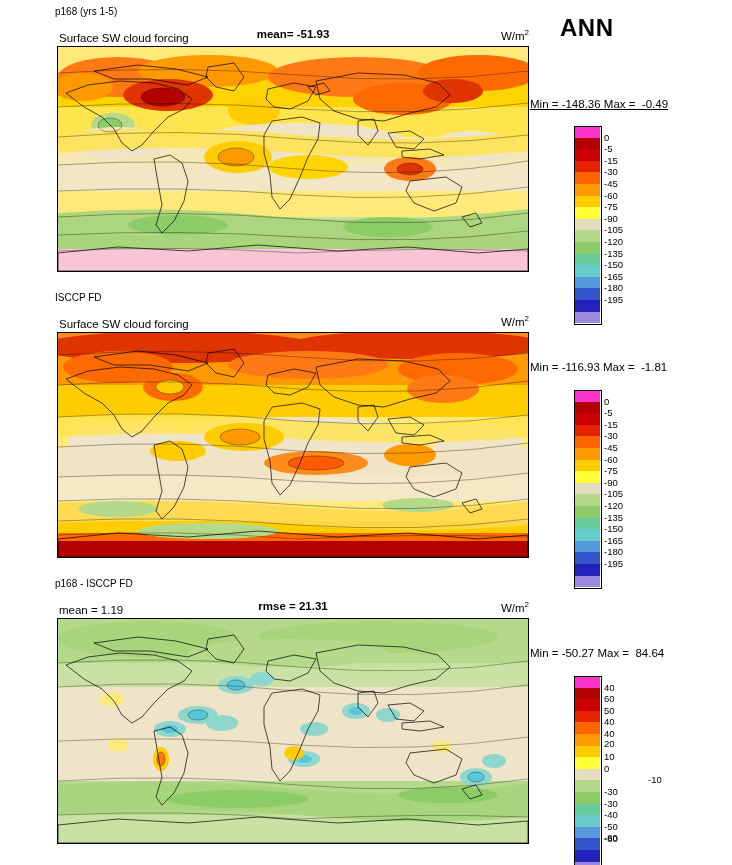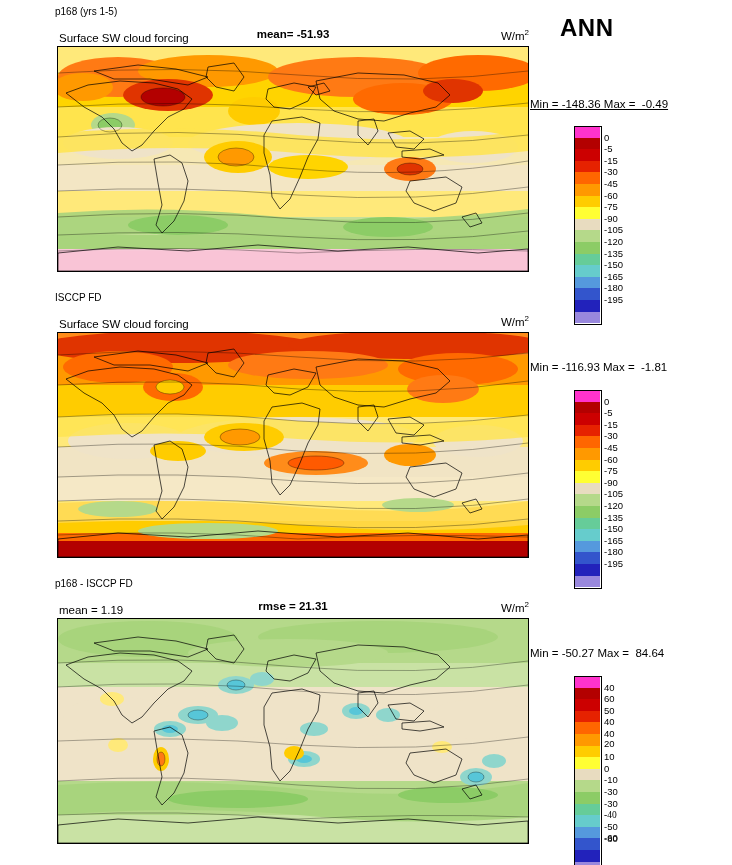--- a/index.html
+++ b/index.html
@@ -513,23 +513,23 @@
       <div class="cbar-border" style="height: 197.2px;"></div>
       <div class="cbar-labels">
         <div class="cbar-lab" style="top: 6.6px;">40</div>
         <div class="cbar-lab" style="top: 18.2px;">60</div>
         <div class="cbar-lab" style="top: 29.8px;">50</div>
         <div class="cbar-lab" style="top: 41.4px;">40</div>
         <div class="cbar-lab" style="top: 53px;">40</div>
         <div class="cbar-lab" style="top: 63px;">20</div>
         <div class="cbar-lab" style="top: 76.2px;">10</div>
         <div class="cbar-lab" style="top: 87.8px;">0</div>
-        <div class="cbar-lab" style="top: 99.4px;">-10</div>
+        <div class="cbar-lab" style="top: 99.4px; margin-left: 44px;">-10</div>
         <div class="cbar-lab" style="top: 111px;">-30</div>
         <div class="cbar-lab" style="top: 122.6px;">-30</div>
-        <div class="cbar-lab" style="top: 134.2px; font-family: Liberation Serif, serif;">-40</div>
+        <div class="cbar-lab" style="top: 134.2px;">-40</div>
         <div class="cbar-lab" style="top: 145.8px;">-50</div>
         <div class="cbar-lab" style="top: 157.4px;">-60</div>
         <div class="cbar-lab" style="top: 158px;">-80</div>
       </div>
     </div>
 
 </div>
 
 </body></html>

